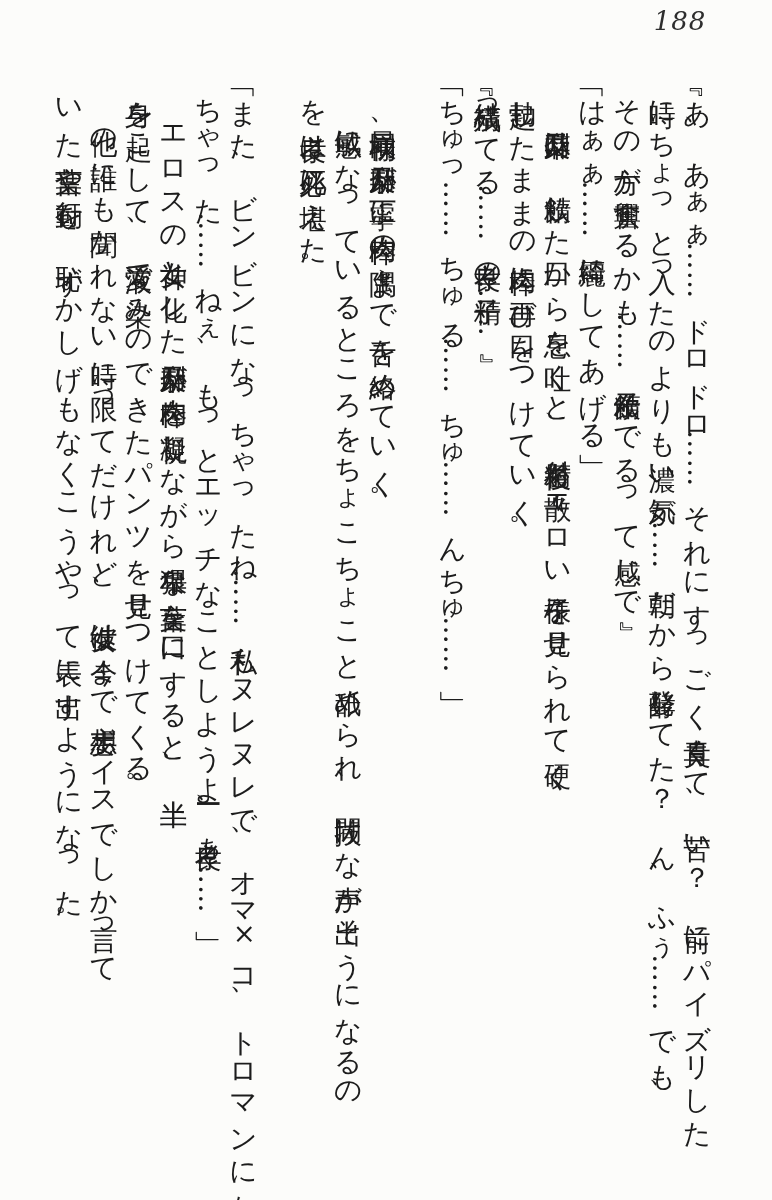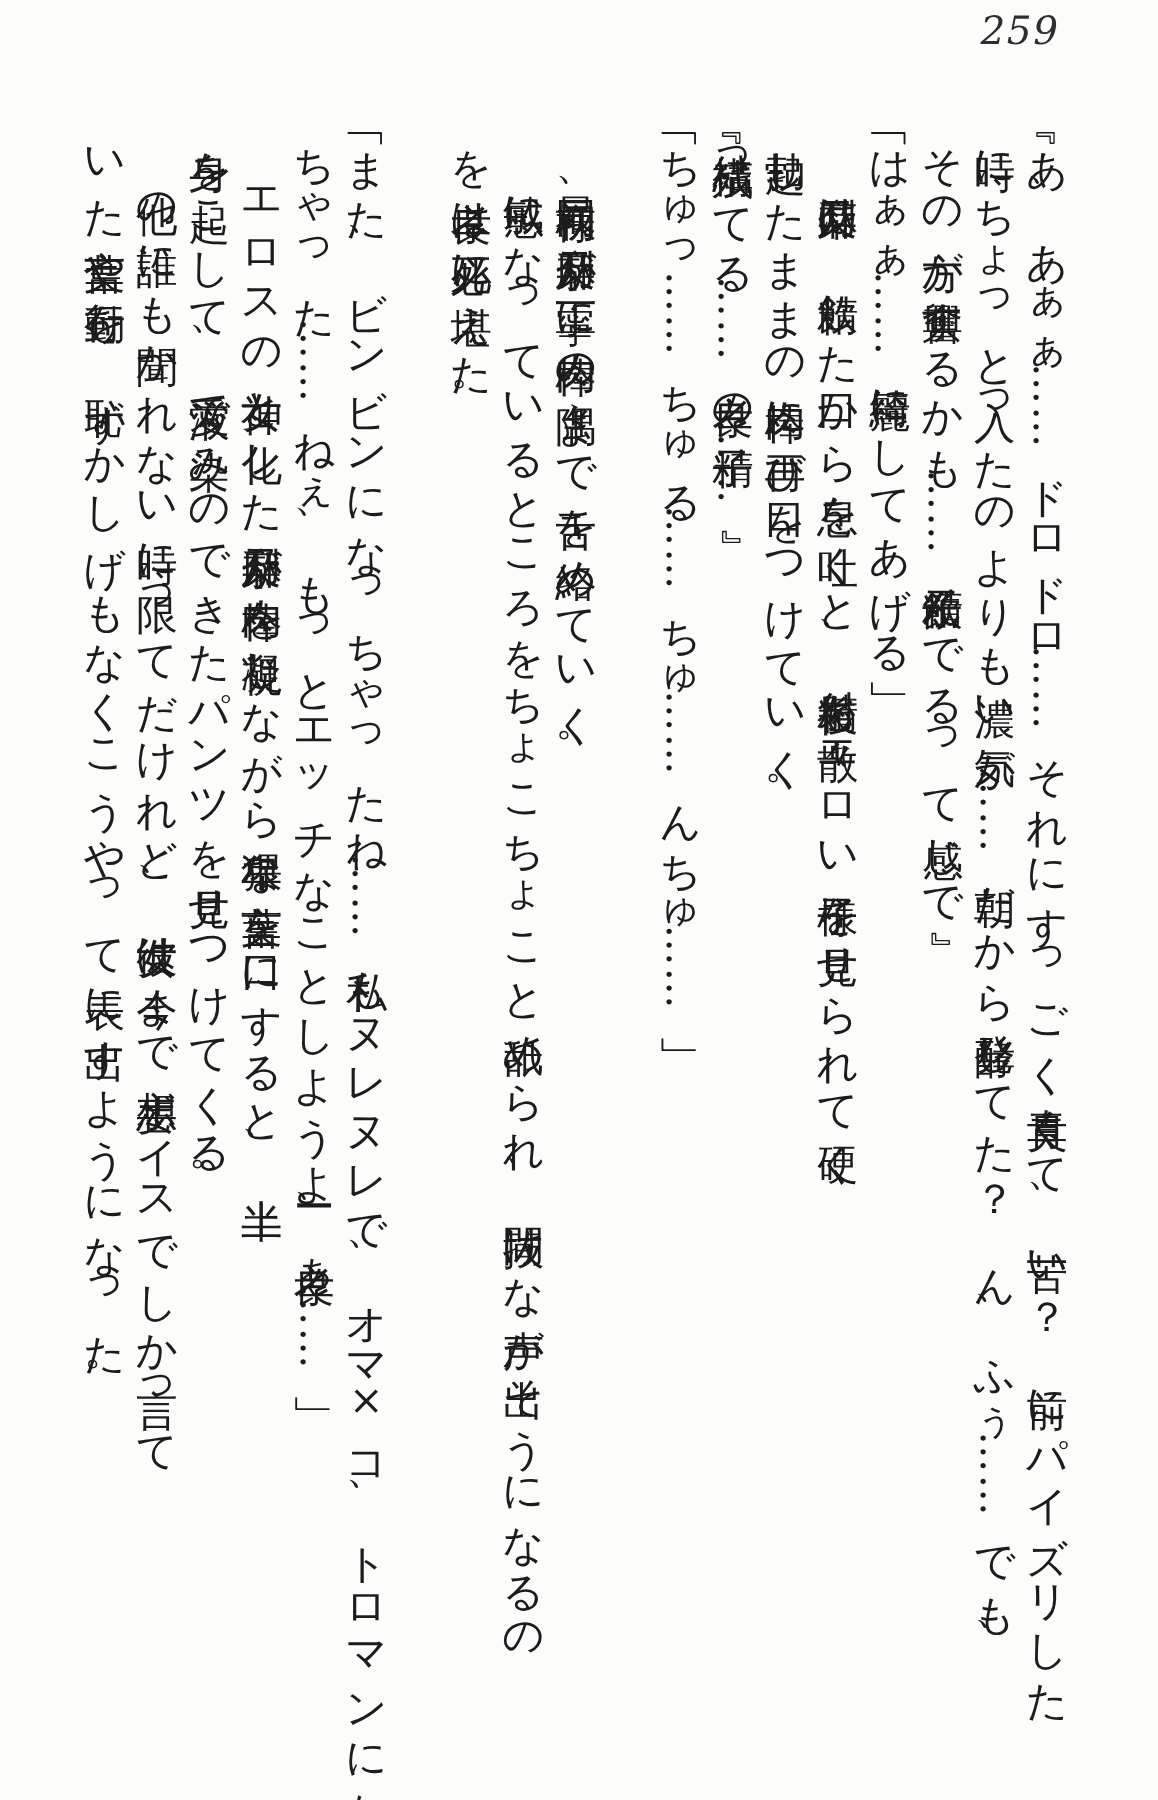--- a/index.html
+++ b/index.html
@@ -51,21 +51,21 @@
     text-indent: 28.8px;
   }
   .line.blank {
     width: 34.9px;
   }
 </style>
 </head>
 <body>
 
 <div class="page">
-  <div class="page-number">259</div>
+  <div class="page-number">188</div>
   <div class="text-area">
       <div class="line">『あ、あぁぁ……ドロドロ……それにすっごく青臭くて、苦い？　前にパイズリした</div>
       <div class="line">時にちょっと入ったのよりも濃い気が……朝だから発酵してた？　ん、ふぅ……でも、</div>
       <div class="line">その方が興奮するかも……精子飲んでるって感じで』</div>
       <div class="line">「はぁぁ……綺麗にしてあげる」</div>
       <div class="line indent">麻梨乃は、精飲した口から息を吐くと、射精後も散々エロい様子を見せられて硬く</div>
       <div class="line">勃起したままの肉棒に再び口をつけていく。</div>
       <div class="line">『結構残ってる……良孝の精子……』</div>
       <div class="line">「ちゅっ……ちゅる……ちゅ……んちゅ……」</div>
       <div class="line blank"></div>

